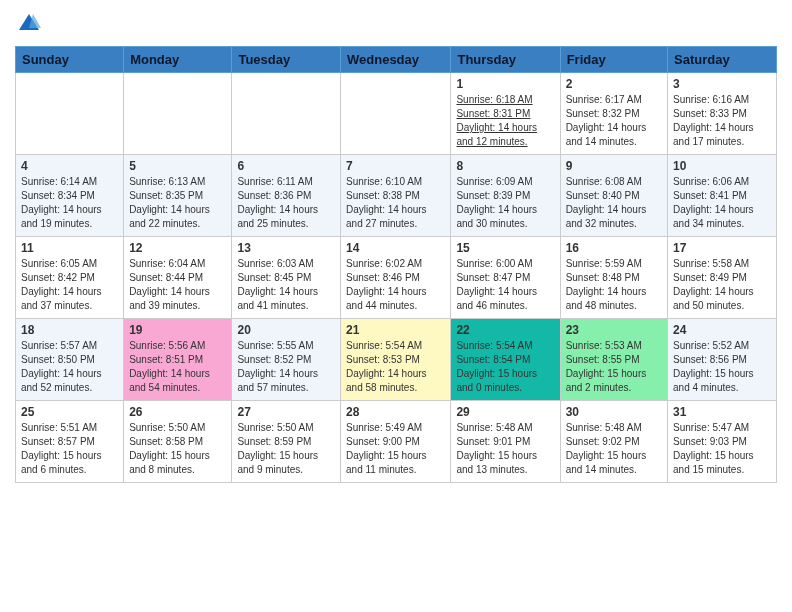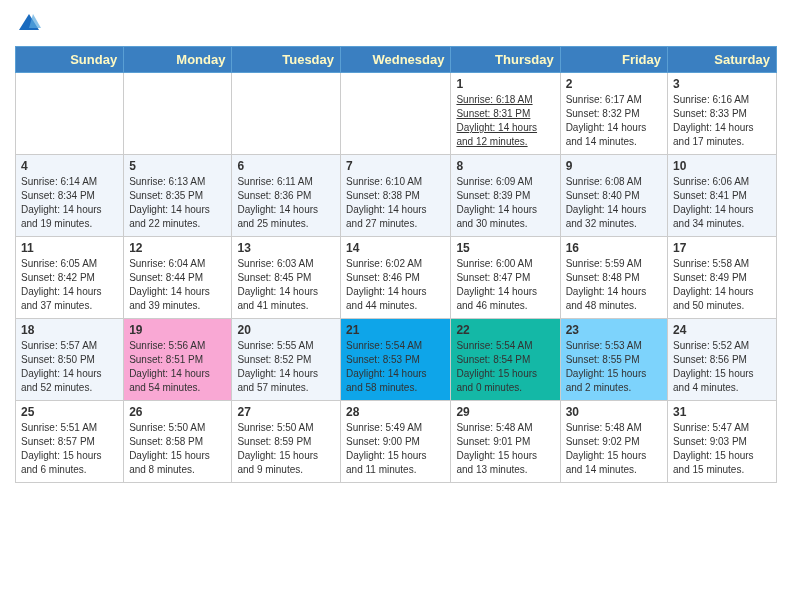--- a/index.html
+++ b/index.html
@@ -52,22 +52,22 @@
       font-size: 14px;
       color: #333;
     }
     .calendar {
       width: 100%;
       border-collapse: collapse;
       border: 1px solid #ccc;
     }
     .calendar th {
       background-color: #3a7fc1;
-      color: #fef9c3;
-      text-align: right;
+      color: #0f172a;
+      text-align: left;
       padding: 5px 6px;
       font-size: 13px;
       font-weight: bold;
       border: 1px solid #5a9fd4;
     }
     .calendar td {
       vertical-align: top;
       padding: 4px 5px;
       border: 1px solid #ccc;
       font-size: 10.5px;
@@ -278,35 +278,35 @@
 Daylight: 14 hours
 and 54 minutes.</div>
           </td>
           <td style="background: rgb(240, 245, 251);">
             <span class="day-num">20</span>
             <div class="day-info" style="white-space: pre-line;">Sunrise: 5:55 AM
 Sunset: 8:52 PM
 Daylight: 14 hours
 and 57 minutes.</div>
           </td>
-          <td style="background: #0ea5e9;">
+          <td style="background: #fef9c3;">
             <span class="day-num">21</span>
             <div class="day-info" style="white-space: pre-line;">Sunrise: 5:54 AM
 Sunset: 8:53 PM
 Daylight: 14 hours
 and 58 minutes.</div>
           </td>
           <td style="background: #14b8a6;">
             <span class="day-num">22</span>
             <div class="day-info" style="white-space: pre-line;">Sunrise: 5:54 AM
 Sunset: 8:54 PM
 Daylight: 15 hours
 and 0 minutes.</div>
           </td>
-          <td style="background: #7dd3fc;">
+          <td style="background: #86efac;">
             <span class="day-num">23</span>
             <div class="day-info" style="white-space: pre-line;">Sunrise: 5:53 AM
 Sunset: 8:55 PM
 Daylight: 15 hours
 and 2 minutes.</div>
           </td>
           <td style="background: rgb(240, 245, 251); margin-top: 19px;">
             <span class="day-num">24</span>
             <div class="day-info" style="white-space: pre-line;">Sunrise: 5:52 AM
 Sunset: 8:56 PM

